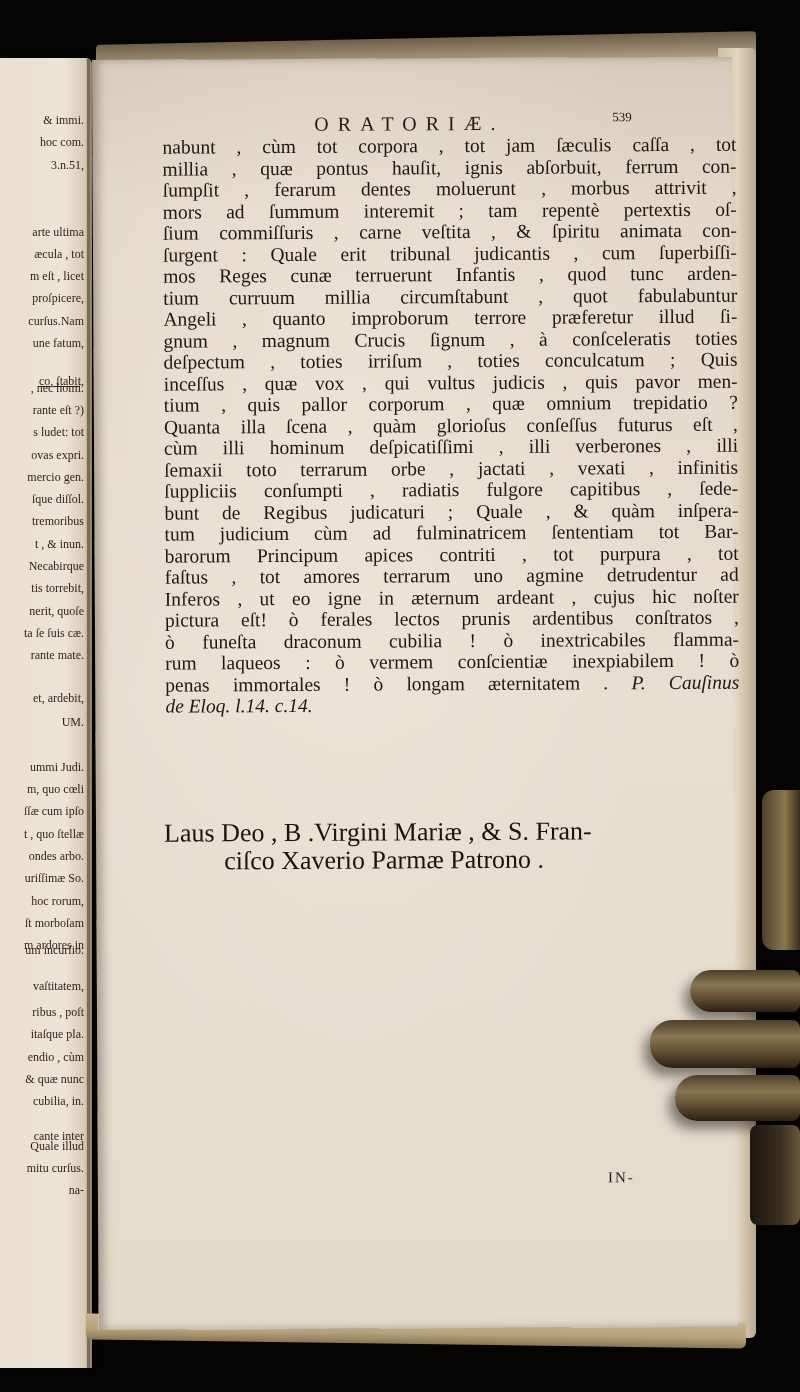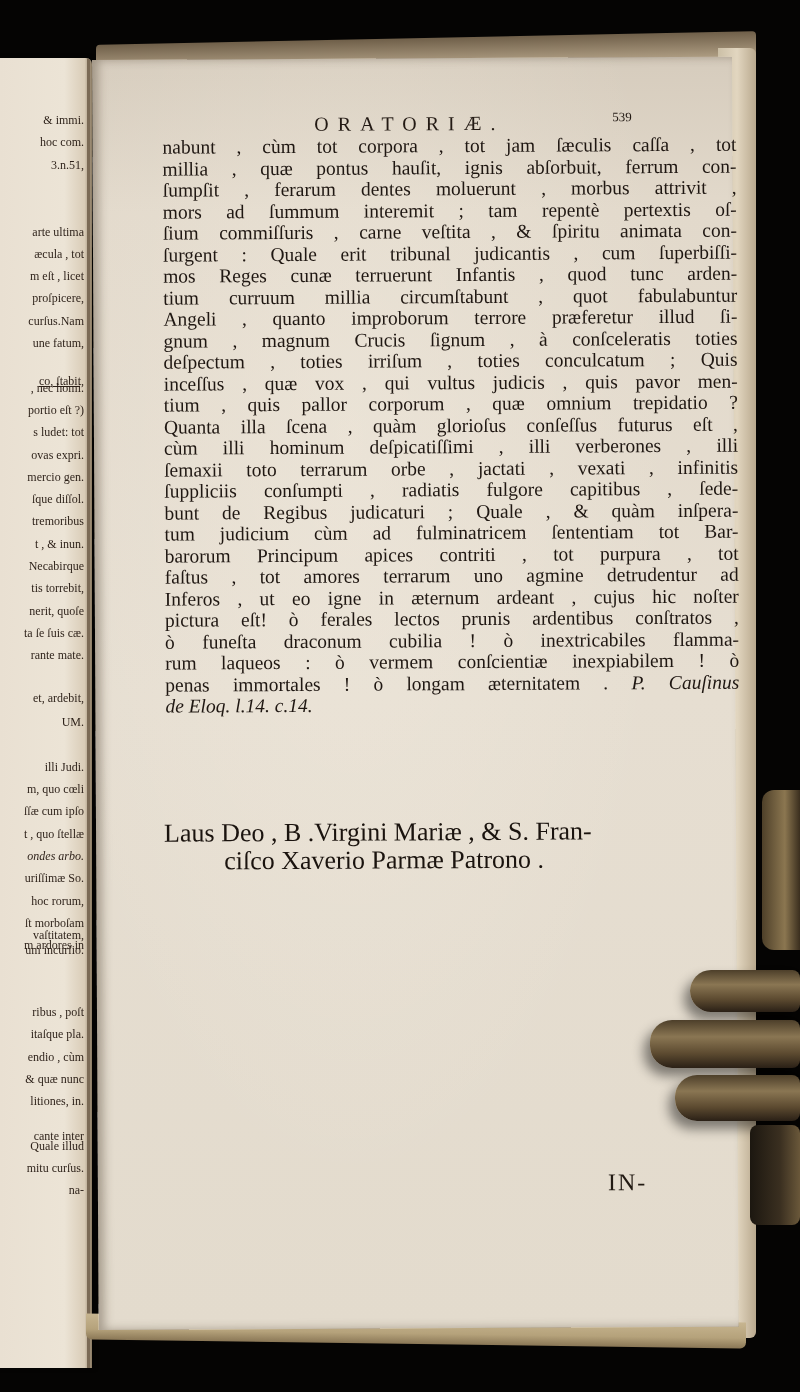--- a/index.html
+++ b/index.html
@@ -78,21 +78,21 @@
     .colophon {
       position: absolute; left: 68px; top: 760px; width: 520px;
       font-family: "Liberation Serif", serif; font-size: 26px; color: #1a130e;
       line-height: 28px;
     }
     .colophon .l1 { display: block; white-space: nowrap; }
     .colophon .l2 { display: block; white-space: nowrap; padding-left: 60px; }
 
     .catchword {
       position: absolute; left: 510px; top: 1112px;
-      font-family: "Liberation Serif", serif; font-size: 24px; color: #221a13;
+      font-family: "Liberation Serif", serif; font-size: 15px; color: #221a13;
       letter-spacing: 2px;
     }
 
     
     .holder {
       position: absolute; left: 650px; top: 960px; width: 150px; height: 220px;
     }
     .holder .finger {
       position: absolute; height: 42px;
       background: linear-gradient(180deg, #4d3f2a 0%, #8a7653 35%, #5c4a30 70%, #2a2016 100%);
@@ -126,52 +126,52 @@
         <div class="frag" style="top: 118.9px;"></div>
         <div class="frag" style="top: 141.2px;"></div>
         <div class="frag" style="top: 163.5px;">arte ultima</div>
         <div class="frag" style="top: 185.8px;">æcula , tot</div>
         <div class="frag" style="top: 208.1px; text-align: center;">m eſt , licet</div>
         <div class="frag" style="top: 230.4px;">proſpicere,</div>
         <div class="frag" style="top: 252.7px;">curſus.Nam</div>
         <div class="frag" style="top: 275px;">une fatum,</div>
         <div class="frag" style="top: 313px; text-decoration: underline;">co, ſtabit,</div>
         <div class="frag" style="top: 319.6px;">, nec homi.</div>
-        <div class="frag" style="top: 341.9px;">portio eſt ?)</div>
+        <div class="frag" style="top: 341.9px;">rante eſt ?)</div>
         <div class="frag" style="top: 364.2px;">s ludet: tot</div>
         <div class="frag" style="top: 386.5px;">ovas expri.</div>
         <div class="frag" style="top: 408.8px;">mercio gen.</div>
         <div class="frag" style="top: 431.1px;">ſque diſſol.</div>
         <div class="frag" style="top: 453.4px;">tremoribus</div>
         <div class="frag" style="top: 475.7px;">t , &amp; inun.</div>
         <div class="frag" style="top: 498px;">Necabirque</div>
         <div class="frag" style="top: 520.3px;">tis torrebit,</div>
         <div class="frag" style="top: 542.6px;">nerit, quoſe</div>
         <div class="frag" style="top: 564.9px;">ta ſe ſuis cæ.</div>
         <div class="frag" style="top: 587.2px;">rante mate.</div>
         <div class="frag" style="top: 630px;">et, ardebit,</div>
         <div class="frag" style="top: 631.8px;"></div>
         <div class="frag" style="top: 654.1px;">UM.</div>
         <div class="frag" style="top: 676.4px;"></div>
-        <div class="frag" style="top: 698.7px;">illi Judi.</div>
+        <div class="frag" style="top: 698.7px;">ummi Judi.</div>
         <div class="frag" style="top: 721px;">m, quo cœli</div>
         <div class="frag" style="top: 743.3px;">ſſæ cum ipſo</div>
         <div class="frag" style="top: 765.6px;">t , quo ſtellæ</div>
-        <div class="frag" style="top: 787.9px; font-style: italic;">ondes arbo.</div>
+        <div class="frag" style="top: 787.9px;">ondes arbo.</div>
         <div class="frag" style="top: 810.2px;">uriſſimæ So.</div>
         <div class="frag" style="top: 832.5px;">hoc rorum,</div>
         <div class="frag" style="top: 854.8px;">ſt morboſam</div>
         <div class="frag" style="top: 877.1px;">m ardores in</div>
         <div class="frag" style="top: 854px; margin-top: 28px;">um incurſio.</div>
-        <div class="frag" style="top: 867px;"> vaſtitatem,</div>
+        <div class="frag" style="top: 918px;"> vaſtitatem,</div>
         <div class="frag" style="top: 944px;">ribus , poſt</div>
         <div class="frag" style="top: 966.3px;">itaſque pla.</div>
         <div class="frag" style="top: 988.6px;">endio , cùm</div>
         <div class="frag" style="top: 1010.9px;">&amp; quæ nunc</div>
-        <div class="frag" style="top: 1033.2px;">litiones, in.</div>
+        <div class="frag" style="top: 1033.2px;">cubilia, in.</div>
         <div class="frag" style="top: 1068px;">cante inter</div>
         <div class="frag" style="top: 1077.8px;">Quale illud</div>
         <div class="frag" style="top: 1100.1px;">mitu curſus.</div>
         <div class="frag" style="top: 1122.4px;">na-</div>
       </div>
     <div class="left-gutter"></div>
   </div>
 
   <div class="page-edge-top"></div>
   <div class="page-edge-right"></div>

